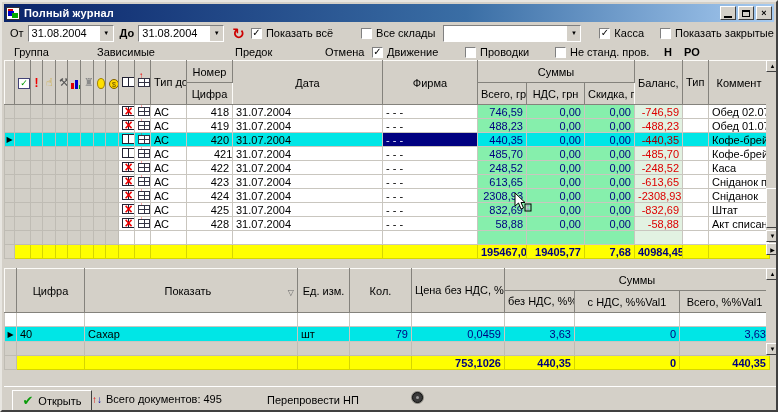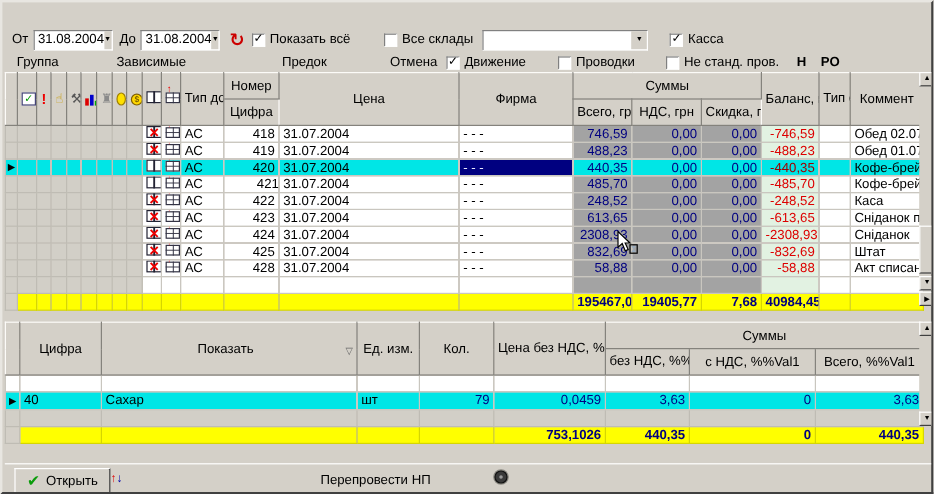--- a/index.html
+++ b/index.html
@@ -18,40 +18,40 @@
   .title-text { color:#fff; font-weight:bold; font-size:11px; letter-spacing:.2px; }
   .winbtns { margin-left:auto; display:flex; gap:2px; }
   .wbtn { width:16px; height:14px; background:#d4d0c8; border:1px solid; border-color:#fff #404040 #404040 #fff;
           display:flex; align-items:center; justify-content:center; font-size:9px; line-height:9px; font-weight:bold; }
   .wbtn .minbar { width:8px; height:2px; background:#000; margin-top:7px; }
   .wbtn .maxbox { width:8px; height:7px; border:1px solid #000; border-top:2px solid #000; }
 
   
   .tb1 { position:absolute; left:2px; top:20px; width:774px; height:22px; display:flex; align-items:center; padding-left:6px; }
   .tb2 { position:absolute; left:0; top:42px; width:774px; height:16px;text-align:right; }
-  .dateinput { width:66px; height:17px; background:#fff; border:1px solid; border-color:#808080 #fff #fff #808080;
+  .dateinput { width:86px; height:17px; background:#fff; border:1px solid; border-color:#808080 #fff #fff #808080;
                display:flex; align-items:center; padding-left:3px; }
   .ddbtn { margin-left:auto; width:13px; height:15px; background:#d4d0c8; display:flex; align-items:center; justify-content:center; font-size:6px; color:#000; }
   .combo { width:138px; height:17px; background:#fff; border:1px solid; border-color:#808080 #fff #fff #808080; display:flex; align-items:center; }
   .refresh { color:#cc0000; font-weight:bold; font-size:15px; line-height:15px; margin:0 6px 0 8px; }
   .chk { display:inline-flex; align-items:center; gap:4px; }
   .box { width:11px; height:11px; background:#fff; border:1px solid; border-color:#808080 #fff #fff #808080;
          display:inline-flex; align-items:center; justify-content:center; font-size:10px; line-height:10px; font-weight:bold; }
   .lbl { white-space:nowrap; }
   .flat { position:absolute; top:2px; white-space:nowrap; }
 
   
   table.t { border-collapse:collapse; table-layout:fixed; width:765px; font-size:11px; }
   .t th, .t td { overflow:hidden; white-space:nowrap; padding:0 3px; }
   .t th { background:#d4d0c8; font-weight:normal; text-align:center;
           border:1px solid; border-color:#fcfbf8 #84827c #84827c #fcfbf8; }
   .t td { border:1px solid #c9c6bf; height:14px; }
   td.c-i { background:#d2cfc7; border-color:#bfbcb4; padding:0; text-align:center; }
   td.c-w { background:#fff; }
-  td.c-y { background:#a3a3a3; }
+  td.c-y { background:#86efac; }
   td.c-g { background:#e2f2e2; }
   .num { color:#000080; text-align:right; }
   .bal { color:#dd0000; text-align:right; }
   tr.sel td { background:#00e6e6 !important; }
   tr.sel td.focus { background:#000080 !important; color:#e8e8ff; }
   tr.tot td { background:#ffff00 !important; font-weight:bold; color:#000080; border-color:#d6d600; }
   tr.tot td:first-child { background:#d4d0c8 !important; border-color:#bfbcb4; }
   .selarrow { text-align:center; font-size:8px; padding:0 !important; }
   .grid1 { position:absolute; left:2px; top:58px; }
   .grid2 { position:absolute; left:2px; top:266px; }
@@ -105,48 +105,65 @@
   .cursor { position:absolute; left:512px; top:190px; z-index:50; }
 
   .sorttri { float:right; color:#6a6a6a; font-size:8px; margin-top:3px; }
   .two-line { white-space:normal; line-height:11px; }
 </style>
 </head>
 <body>
 
 <div class="window">
 
+  <div class="titlebar">
+    <span class="app-ico"></span>
+    <span class="title-text">Полный журнал</span>
+    <span class="winbtns">
+      <span class="wbtn">
+          <span class="minbar"></span>
+        </span>
+      <span class="wbtn">
+          <span class="maxbox"></span>
+        </span>
+      <span class="wbtn">×</span>
+    </span>
+  </div>
 
   <div class="tb1">
     <span class="lbl">От</span>
     <span class="dateinput" style="margin-left:4px;">
       <span>31.08.2004</span>
       <span class="ddbtn">▼</span>
     </span>
-    <span class="lbl" style="margin-left:6px;">До</span>
+    <span class="lbl" style="margin-left:6px;font-weight:bold;">До</span>
     <span class="dateinput" style="margin-left:4px;">
       <span>31.08.2004</span>
       <span class="ddbtn">▼</span>
     </span>
     <span class="refresh">↻</span>
     <span class="chk">
       <span class="box">✓</span>
       <span class="lbl">Показать всё</span>
     </span>
     <span class="chk" style="margin-left:28px;">
       <span class="box"></span>
       <span class="lbl">Все склады</span>
     </span>
     <span class="combo" style="margin-left:8px;">
       <span></span>
       <span class="ddbtn">▼</span>
     </span>
     <span class="chk" style="margin-left:18px;">
       <span class="box">✓</span>
       <span class="lbl">Касса</span>
+    </span>
+    <span class="chk" style="margin-left:16px;">
+      <span class="box"></span>
+      <span class="lbl">Показать закрытые</span>
     </span>
   </div>
 
   <div class="tb2">
     <span class="flat" style="left:12px;">Группа</span>
     <span class="flat" style="left:95px;">Зависимые</span>
     <span class="flat" style="left:233px;">Предок</span>
     <span class="flat" style="left:323px;">Отмена</span>
     <span class="flat chk" style="left:370px;">
       <span class="box">✓</span>
@@ -201,21 +218,21 @@
                 <i style="height:9px;background:#00c;"></i>
                 <i style="height:4px;background:#0a0;"></i>
               </span></th>
         <th rowspan="2"><span class="hic ic-stamp">♜</span></th>
         <th rowspan="2"><span class="hic ic-egg"></span></th>
         <th rowspan="2"><span class="hic ic-bag">$</span></th>
         <th rowspan="2"><span class="ib"></span></th>
         <th rowspan="2"><span class="ica"></span></th>
         <th rowspan="2" class="two-line">Тип док.</th>
         <th>Номер</th>
-        <th rowspan="2">Цена</th>
+        <th rowspan="2">Дата</th>
         <th rowspan="2">Фирма</th>
         <th colspan="3">Суммы</th>
         <th rowspan="2">Баланс, грн</th>
         <th rowspan="2" class="two-line">Тип опл.</th>
         <th rowspan="2">Коммент</th>
       </tr>
       <tr style="height:22px;">
         <th>Цифра</th>
         <th>Всего, грн</th>
         <th>НДС, грн</th>
@@ -572,20 +589,21 @@
 
 
 
   <div class="footer">
     <span class="openbtn">
       <span class="chkmark">✔</span>
       <span>Открыть</span>
     </span>
     <span class="dcount">
       <span class="updown"><i style="color:#d00;">↑</i><i style="color:#00a;">↓</i></span>
+      <span>Всего документов: 495</span>
     </span>
     <span class="reconduct">Перепровести НП</span>
     <span class="bug"></span>
   </div>
 
   <div class="cursor">
     <svg width="18" height="20" viewBox="0 0 18 20">
       <polygon points="1,1 1,14 4.5,11 7,17 9.5,16 7,10.5 11,10.5" fill="#fff" stroke="#000" stroke-width="1"></polygon>
       <rect x="11" y="12" width="6" height="7" fill="none" stroke="#000" stroke-width="1"></rect>
       <path d="M12 13 h4 l-2 2.5 l2 2.5 h-4 l2-2.5 z" fill="#9ab" stroke="none"></path>

